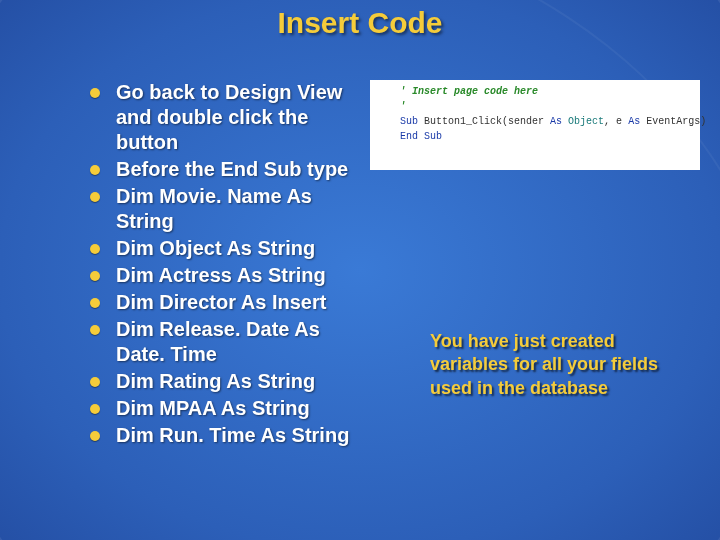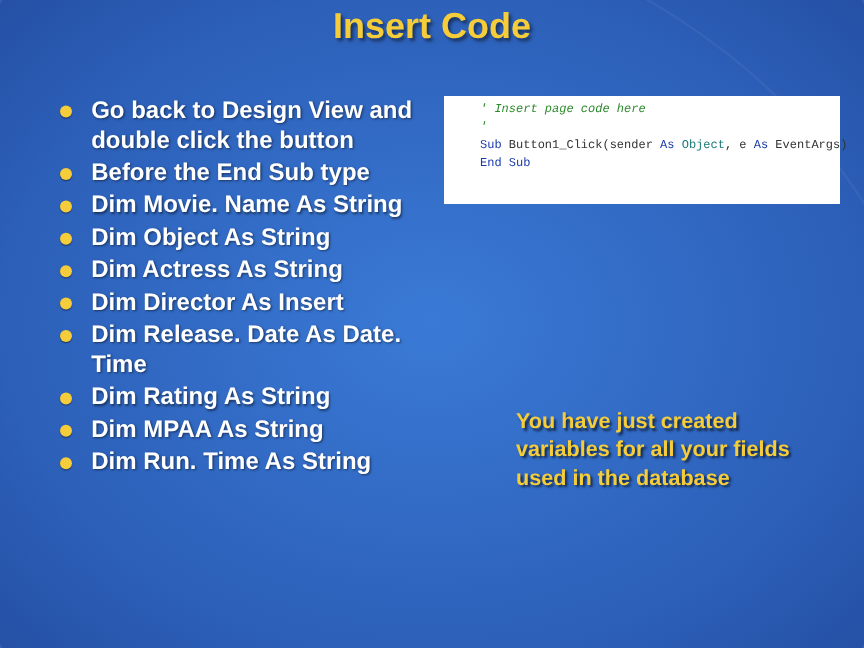--- a/index.html
+++ b/index.html
@@ -38,20 +38,21 @@
     color: #f5cc3a;
     font-size: 30px;
     font-weight: bold;
     padding-top: 6px;
     text-shadow: 2px 2px 3px rgba(0,0,0,0.5);
   }
   .content {
     position: relative;
     padding: 40px 20px 0 50px;
     display: flex;
+    margin-left: 40px;
   }
   .left {
     width: 330px;
   }
   ul { list-style: none; }
   li {
     display: flex;
     align-items: flex-start;
     margin-bottom: 2px;
   }
@@ -82,26 +83,26 @@
     height: 90px;
     margin-left: 10px;
     padding: 4px 6px;
     font-family: "Courier New", monospace;
     font-size: 10px;
     line-height: 1.5;
     color: #333;
     position: relative;
   }
   .code-line { white-space: pre; }
-  .comment { color: #2a8a2a; font-style: italic; }
+  .comment { color: #2a8a2a; font-style: italic; font-weight: bold; }
   .keyword { color: #1a3aa8; }
   .type { color: #1a7a7a; }
   .caption {
     position: absolute;
-    top: 260px;
+    top: 250px;
     left: 70px;
     width: 230px;
     color: #f5cc3a;
     font-size: 18px;
     font-weight: bold;
     line-height: 1.3;
     text-shadow: 2px 2px 2px rgba(0,0,0,0.6);
   }
 </style>
 </head>

